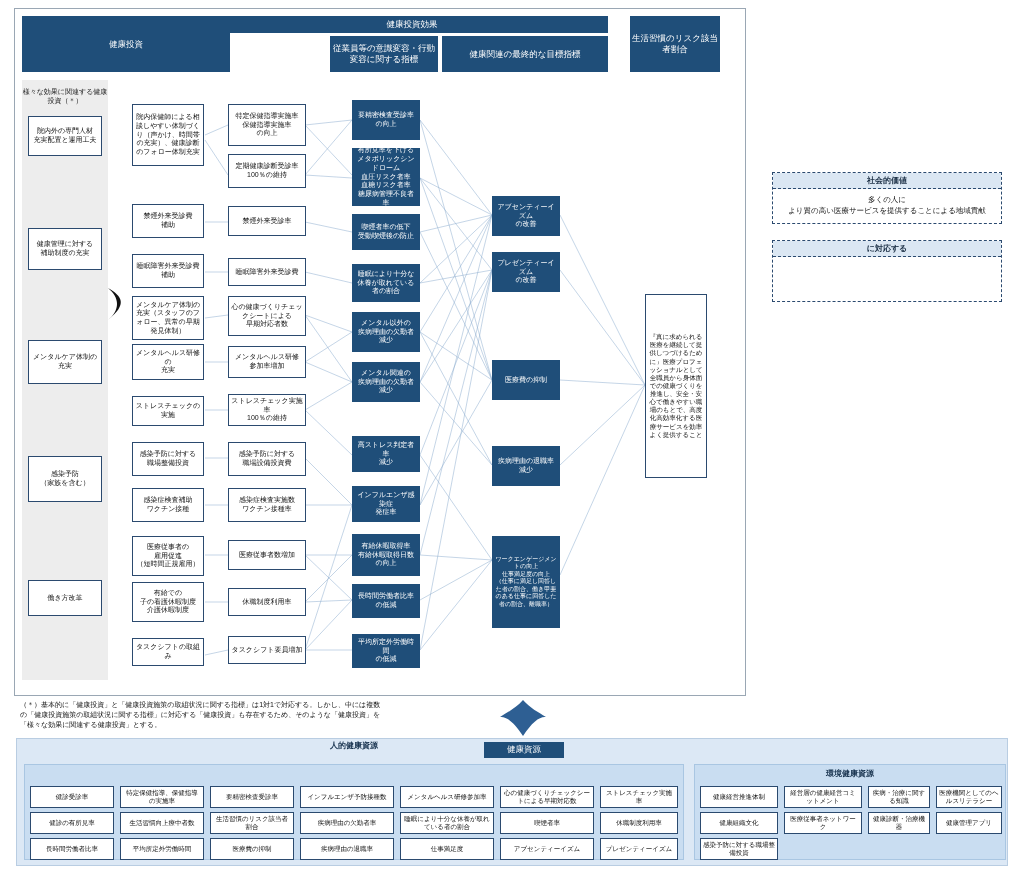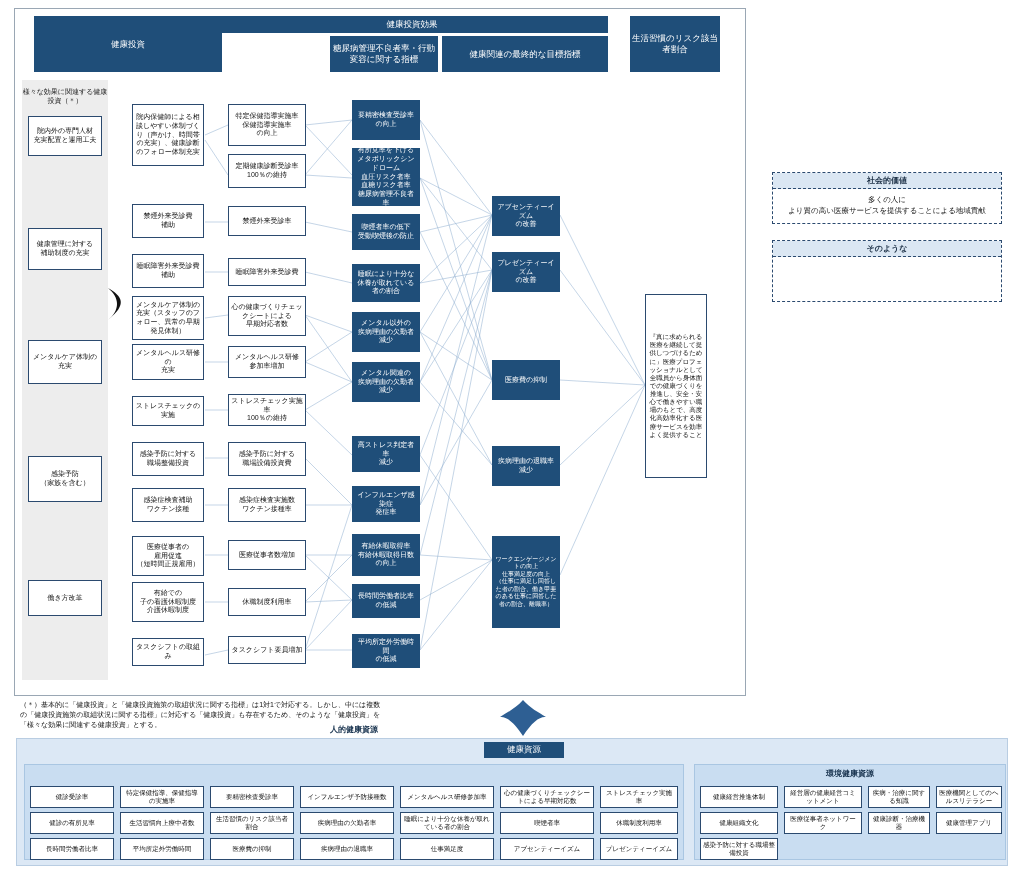--- a/index.html
+++ b/index.html
@@ -116,23 +116,23 @@
       <path d="M560,215 L645,385"></path>
         <path d="M560,270 L645,385"></path>
       <path d="M560,380 L645,385"></path>
         <path d="M560,465 L645,385"></path>
       <path d="M560,575 L645,385"></path>
     </g>
   </svg>
 
   <div class="outer-frame" style="left:14px;top:8px;width:732px;height:688px;"></div>
 
-  <div class="hdr" style="left:22px;top:16px;width:188px;height:56px;margin-left:12px;">健康投資</div>
+  <div class="hdr" style="left:22px;top:16px;width:208px;height:56px;">健康投資</div>
   <div class="hdr" style="left:216px;top:16px;width:392px;height:17px;">健康投資効果</div>
-  <div class="hdr" style="left:330px;top:36px;width:108px;height:36px;">糖尿病管理不良者率・行動変容に関する指標</div>
+  <div class="hdr" style="left:330px;top:36px;width:108px;height:36px;">従業員等の意識変容・行動変容に関する指標</div>
   <div class="hdr" style="left:442px;top:36px;width:166px;height:36px;text-align:center;">健康関連の最終的な目標指標</div>
   <div class="hdr" style="left:630px;top:16px;width:90px;height:56px;">生活習慣のリスク該当者割合</div>
 
   <div class="grpbg" style="left:22px;top:80px;width:86px;height:600px;"></div>
   <div class="grp" style="left:22px;top:82px;width:86px;height:28px;background:transparent;">様々な効果に関連する健康投資（＊）</div>
 
   <div class="node" style="left:28px;top:116px;width:74px;height:40px;white-space:pre-line;">院内外の専門人材
 充実配置と運用工夫</div>
   <div class="node" style="left:28px;top:228px;width:74px;height:42px;white-space:pre-line;">健康管理に対する
 補助制度の充実</div>
@@ -228,36 +228,36 @@
 （仕事に満足し回答した者の割合、働き甲斐のある仕事に回答した者の割合、離職率）</div>
 
   <div class="node" style="left:645px;top:294px;width:62px;height:184px;white-space:pre-line;font-size:6.5px;">『真に求められる医療を継続して提供しつづけるために』医療プロフェッショナルとして全職員から身体面での健康づくりを推進し、安全・安心で働きやすい職場のもとで、高度化高効率化する医療サービスを効率よく提供すること</div>
 
   <div class="valbox" style="left:772px;top:172px;width:230px;height:52px;">
     <div class="valhead">社会的価値</div>
     <div class="valbody" style="white-space:pre-line;">多くの人に
 より質の高い医療サービスを提供することによる地域貢献</div>
   </div>
   <div class="valbox" style="left:772px;top:240px;width:230px;height:62px;">
-    <div class="valhead">そのような</div>
+    <div class="valhead">に対応する</div>
   </div>
 
   <div class="note" style="left:20px;top:700px;width:520px;white-space:pre-line;">（＊）基本的に「健康投資」と「健康投資施策の取組状況に関する指標」は1対1で対応する。しかし、中には複数
 の「健康投資施策の取組状況に関する指標」に対応する「健康投資」も存在するため、そのような「健康投資」を
 「様々な効果に関連する健康投資」とする。</div>
 
   <svg class="arrow-down" style="left:500px;top:700px;width:46px;height:36px;" viewBox="0 0 46 36">
     <path d="M23,36 C14,22 6,16 0,17 C8,12 16,8 23,0 C30,8 38,12 46,17 C40,16 32,22 23,36 Z" fill="#2e5f93"></path>
   </svg>
 
   <div class="bpanel" style="left:16px;top:738px;width:992px;height:128px;"></div>
   <div class="btitle" style="left:484px;top:742px;width:80px;height:16px;">健康資源</div>
 
   <div class="bpanel" style="left:24px;top:764px;width:660px;height:96px;background:#c9ddf1;border-color:#a9c6e2;"></div>
-  <div class="bsub" style="left:24px;top:722px;width:660px;height:14px;background:transparent;border:none;font-weight:bold;">人的健康資源</div>
+  <div class="bsub" style="left:24px;top:738px;width:660px;height:14px;background:transparent;border:none;font-weight:bold;">人的健康資源</div>
 
   <div class="bpanel" style="left:694px;top:764px;width:312px;height:96px;background:#c9ddf1;border-color:#a9c6e2;"></div>
   <div class="bsub" style="left:694px;top:766px;width:312px;height:14px;background:transparent;border:none;font-weight:bold;">環境健康資源</div>
 
   <div class="bcell" style="left:30px;top:786px;width:84px;height:22px;">健診受診率</div>
   <div class="bcell" style="left:120px;top:786px;width:84px;height:22px;">特定保健指導、保健指導の実施率</div>
   <div class="bcell" style="left:210px;top:786px;width:84px;height:22px;">要精密検査受診率</div>
   <div class="bcell" style="left:300px;top:786px;width:94px;height:22px;">インフルエンザ予防接種数</div>
   <div class="bcell" style="left:400px;top:786px;width:94px;height:22px;">メンタルヘルス研修参加率</div>
   <div class="bcell" style="left:500px;top:786px;width:94px;height:22px;">心の健康づくりチェックシートによる早期対応数</div>

